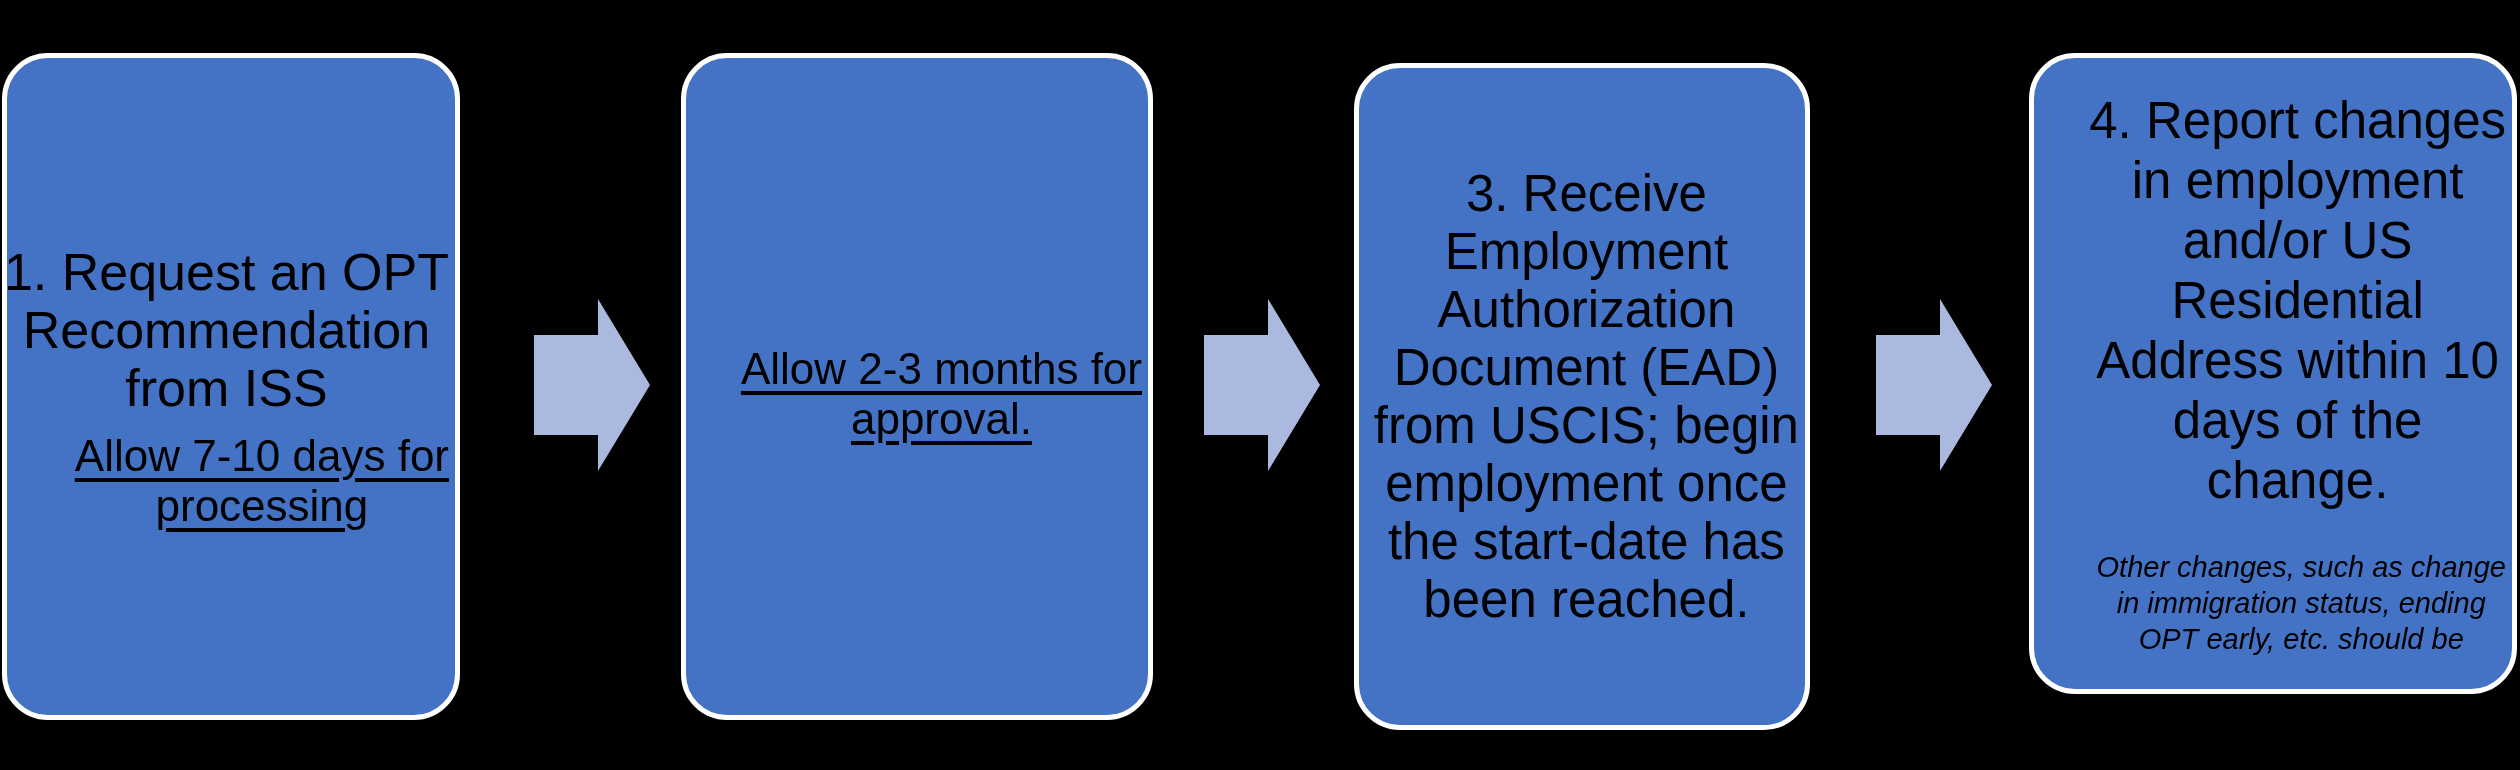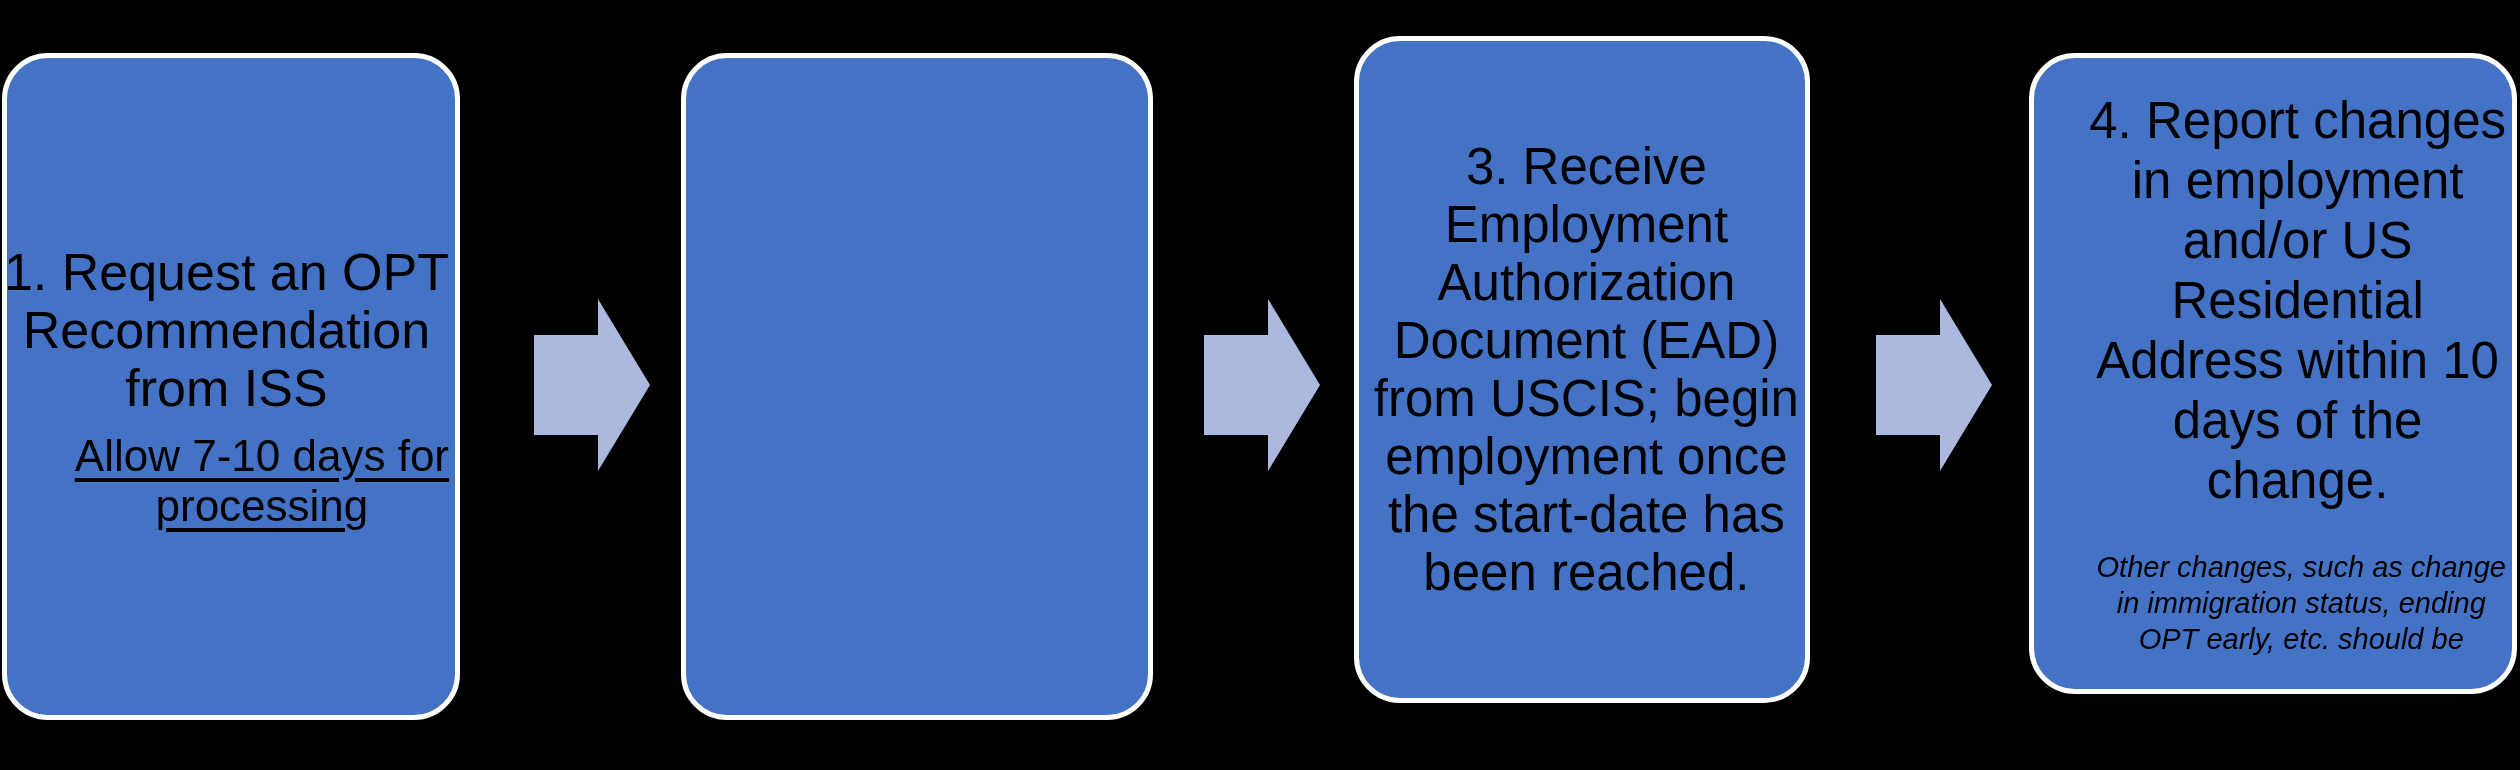--- a/index.html
+++ b/index.html
@@ -27,21 +27,21 @@
     color: var(--text, #000);
     display: flex;
     flex-direction: column;
     justify-content: center;
     align-items: flex-end;
     text-align: center;
     padding: 0 6px;
   }
   .box1 { left: 2px;    top: 53px; width: 458px; height: 667px; }
   .box2 { left: 681px;  top: 53px; width: 472px; height: 667px; }
-  .box3 { left: 1354px; top: 36px; width: 456px; height: 667px; }
+  .box3 { left: 1354px; top: 63px; width: 456px; height: 667px; }
   .box4 { left: 2029px; top: 53px; width: 488px; height: 641px; }
   .step-title {
     white-space: pre;
     font-size: 52px;
     line-height: 58px;
   }
   .box3 .step-title { font-size: 51px; line-height: 58px; }
   .box4 .step-title { font-size: 51px; line-height: 60px; }
   .step-note {
     white-space: pre;
@@ -82,20 +82,22 @@
 from ISS</div>
     <div class="step-note note-underline">Allow 7-10 days for
 processing</div>
   </div>
 
   <svg class="arrow arrow1" viewBox="0 0 116 172" xmlns="http://www.w3.org/2000/svg">
     <polygon points="0,36 64,36 64,0 116,86 64,172 64,136 0,136" fill="#ACB9DF"></polygon>
   </svg>
 
   <div class="step-box box2">
+    <div class="step-note note-underline">Allow 2-3 months for
+approval.</div>
   </div>
 
   <svg class="arrow arrow2" viewBox="0 0 116 172" xmlns="http://www.w3.org/2000/svg">
     <polygon points="0,36 64,36 64,0 116,86 64,172 64,136 0,136" fill="#ACB9DF"></polygon>
   </svg>
 
   <div class="step-box box3">
     <div class="step-title">3. Receive
 Employment
 Authorization

